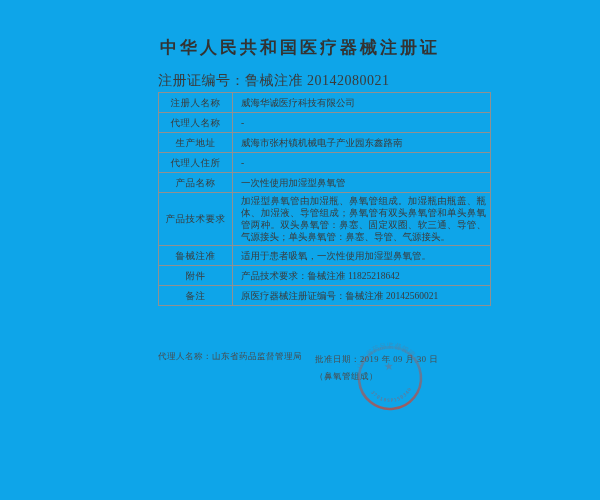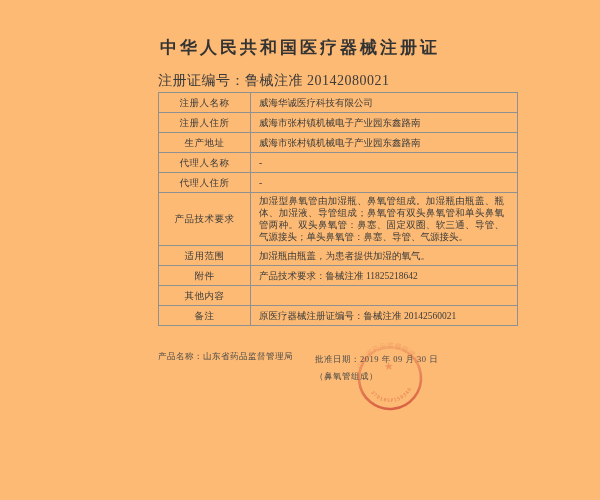--- a/index.html
+++ b/index.html
@@ -1,19 +1,19 @@
 <!DOCTYPE html>
 <html><head>
 <meta charset="utf-8">
 <style>
   html,body{margin:0;padding:0;background:#fff;}
   .page{
     position:relative;
     width:600px;height:500px;
-    background:#fdba74;
+    background:#0ea5e9;
     font-family:"Liberation Serif","DejaVu Serif",serif;
     color:#3b3b3b;
     overflow:hidden;
   }
   .doc-title{
     position:absolute;
     top:36px;left:0;width:600px;
     text-align:center;
     font-size:17px;
     font-weight:bold;
@@ -33,21 +33,21 @@
     width:310px;
     border-collapse:collapse;
     table-layout:fixed;
   }
   table.cert td{
     border:1px solid #909090;
     font-size:9.5px;
     line-height:12px;
     color:#3b3b3b;
     vertical-align:middle;
-    padding:2px 13px;
+    padding:2px 4px;
     height:15px;
   }
   table.cert td.lbl{
     width:65px;
     text-align:center;
     letter-spacing:0.5px;
   }
   table.cert td.val{
     width:245px;
     text-align:left;
@@ -87,70 +87,66 @@
 
   <div class="reg-line">注册证编号：鲁械注准 20142080021</div>
 
   <table class="cert">
     <tbody>
     <tr>
       <td class="lbl">注册人名称</td>
       <td class="val">威海华诚医疗科技有限公司</td>
     </tr>
 
+
     <tr>
-      <td class="lbl">注册人住所</td>
-      <td class="val">威海市张村镇机械电子产业园东鑫路南</td>
+      <td class="lbl">代理人名称</td>
+      <td class="val">-</td>
     </tr>
 
     <tr>
       <td class="lbl">生产地址</td>
       <td class="val">威海市张村镇机械电子产业园东鑫路南</td>
     </tr>
 
     <tr>
-      <td class="lbl">代理人名称</td>
+      <td class="lbl">代理人住所</td>
       <td class="val">-</td>
     </tr>
 
     <tr>
-      <td class="lbl">代理人住所</td>
-      <td class="val">-</td>
+      <td class="lbl">产品名称</td>
+      <td class="val">一次性使用加湿型鼻氧管</td>
     </tr>
-
 
 
     <tr>
       <td class="lbl">产品技术要求</td>
       <td class="val">加湿型鼻氧管由加湿瓶、鼻氧管组成。加湿瓶由瓶盖、瓶体、加湿液、导管组成；鼻氧管有双头鼻氧管和单头鼻氧管两种。双头鼻氧管：鼻塞、固定双圈、软三通、导管、气源接头；单头鼻氧管：鼻塞、导管、气源接头。</td>
     </tr>
 
     <tr>
-      <td class="lbl">适用范围</td>
-      <td class="val">加湿瓶由瓶盖，为患者提供加湿的氧气。</td>
+      <td class="lbl">鲁械注准</td>
+      <td class="val">适用于患者吸氧，一次性使用加湿型鼻氧管。</td>
     </tr>
 
     <tr>
       <td class="lbl">附件</td>
       <td class="val">产品技术要求：鲁械注准 11825218642</td>
     </tr>
 
-    <tr>
-      <td class="lbl">其他内容</td>
-      <td class="val"></td>
-    </tr>
 
     <tr>
       <td class="lbl">备注</td>
       <td class="val">原医疗器械注册证编号：鲁械注准 20142560021</td>
     </tr>
   </tbody>
   </table>
 
-  <div class="footer-left">产品名称：山东省药品监督管理局</div>
+  <div class="footer-left">代理人名称：山东省药品监督管理局</div>
 
   <div class="footer-right">
     <div>批准日期：2019 年 09 月 30 日</div>
     <div>（鼻氧管组成）</div>
   </div>
 
   <svg class="stamp" viewBox="0 0 88 88" xmlns="http://www.w3.org/2000/svg">
     <defs>
       <linearGradient id="fade" x1="0" y1="0" x2="0" y2="1">
         <stop offset="0" stop-color="#cc4433" stop-opacity="0.12"></stop>

